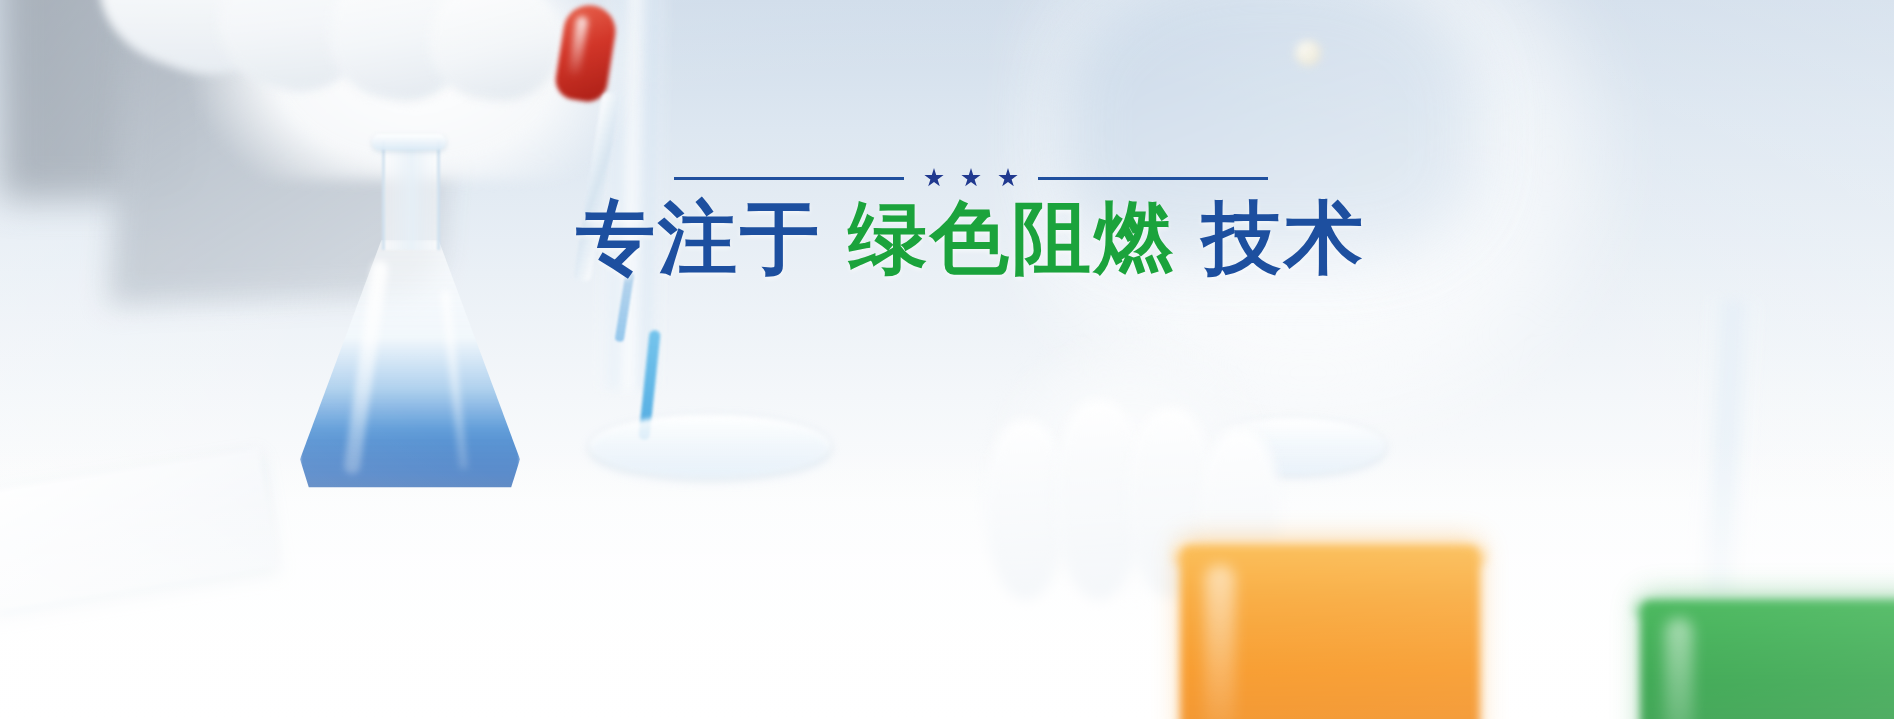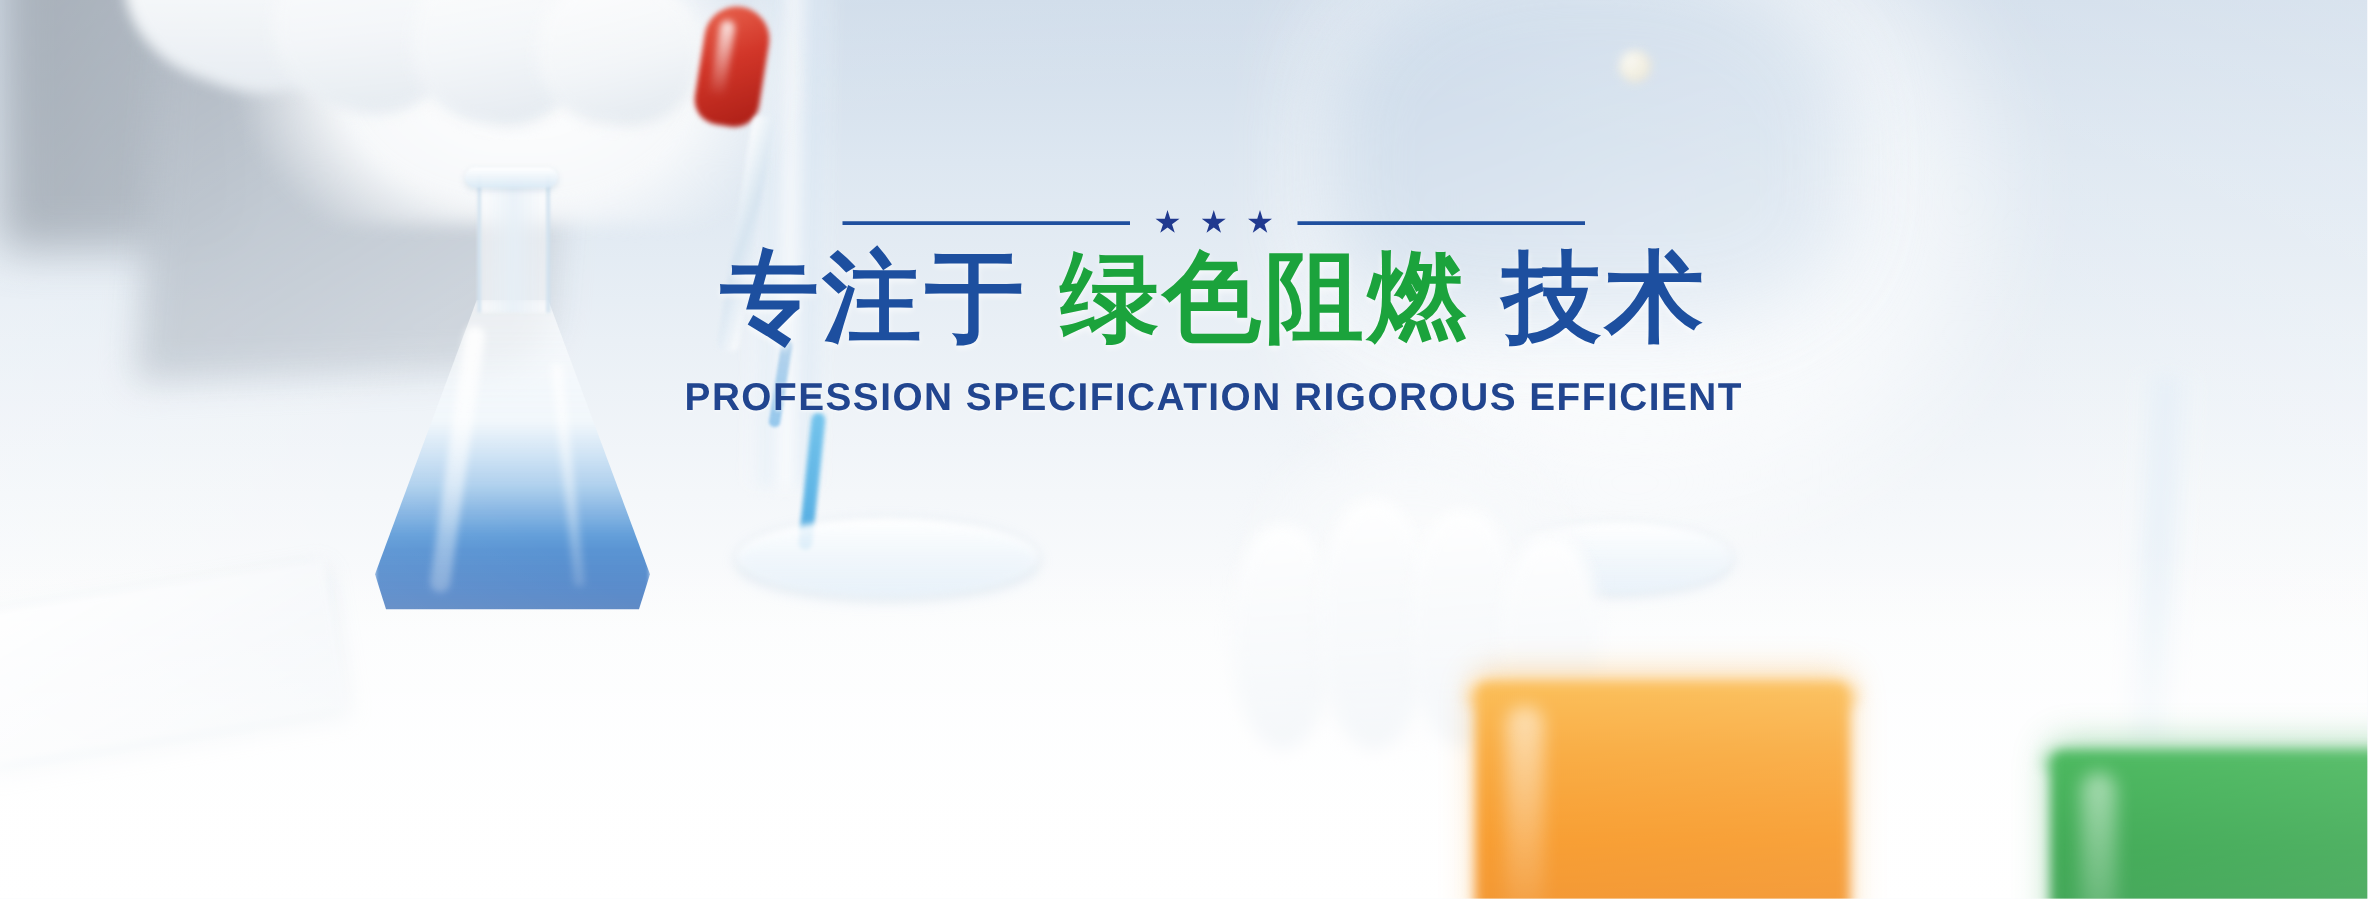--- a/index.html
+++ b/index.html
@@ -506,17 +506,16 @@
       <span class="stars">
         <span class="star"></span>
         <span class="star"></span>
         <span class="star"></span>
       </span>
       <span class="divider-line"></span>
     </div>
 
     <h1 class="headline"><span class="hl-blue">专注于</span><span class="hl-gap"></span><span class="hl-green">绿色阻燃</span><span class="hl-gap"></span><span class="hl-blue">技术</span></h1>
 
-    <div class="subtitle-en">PROFESSION SPECIFICATION RIGOROUS EFFICIENT</div>
 
 
   </div>
 </div>
 
 </body></html>

